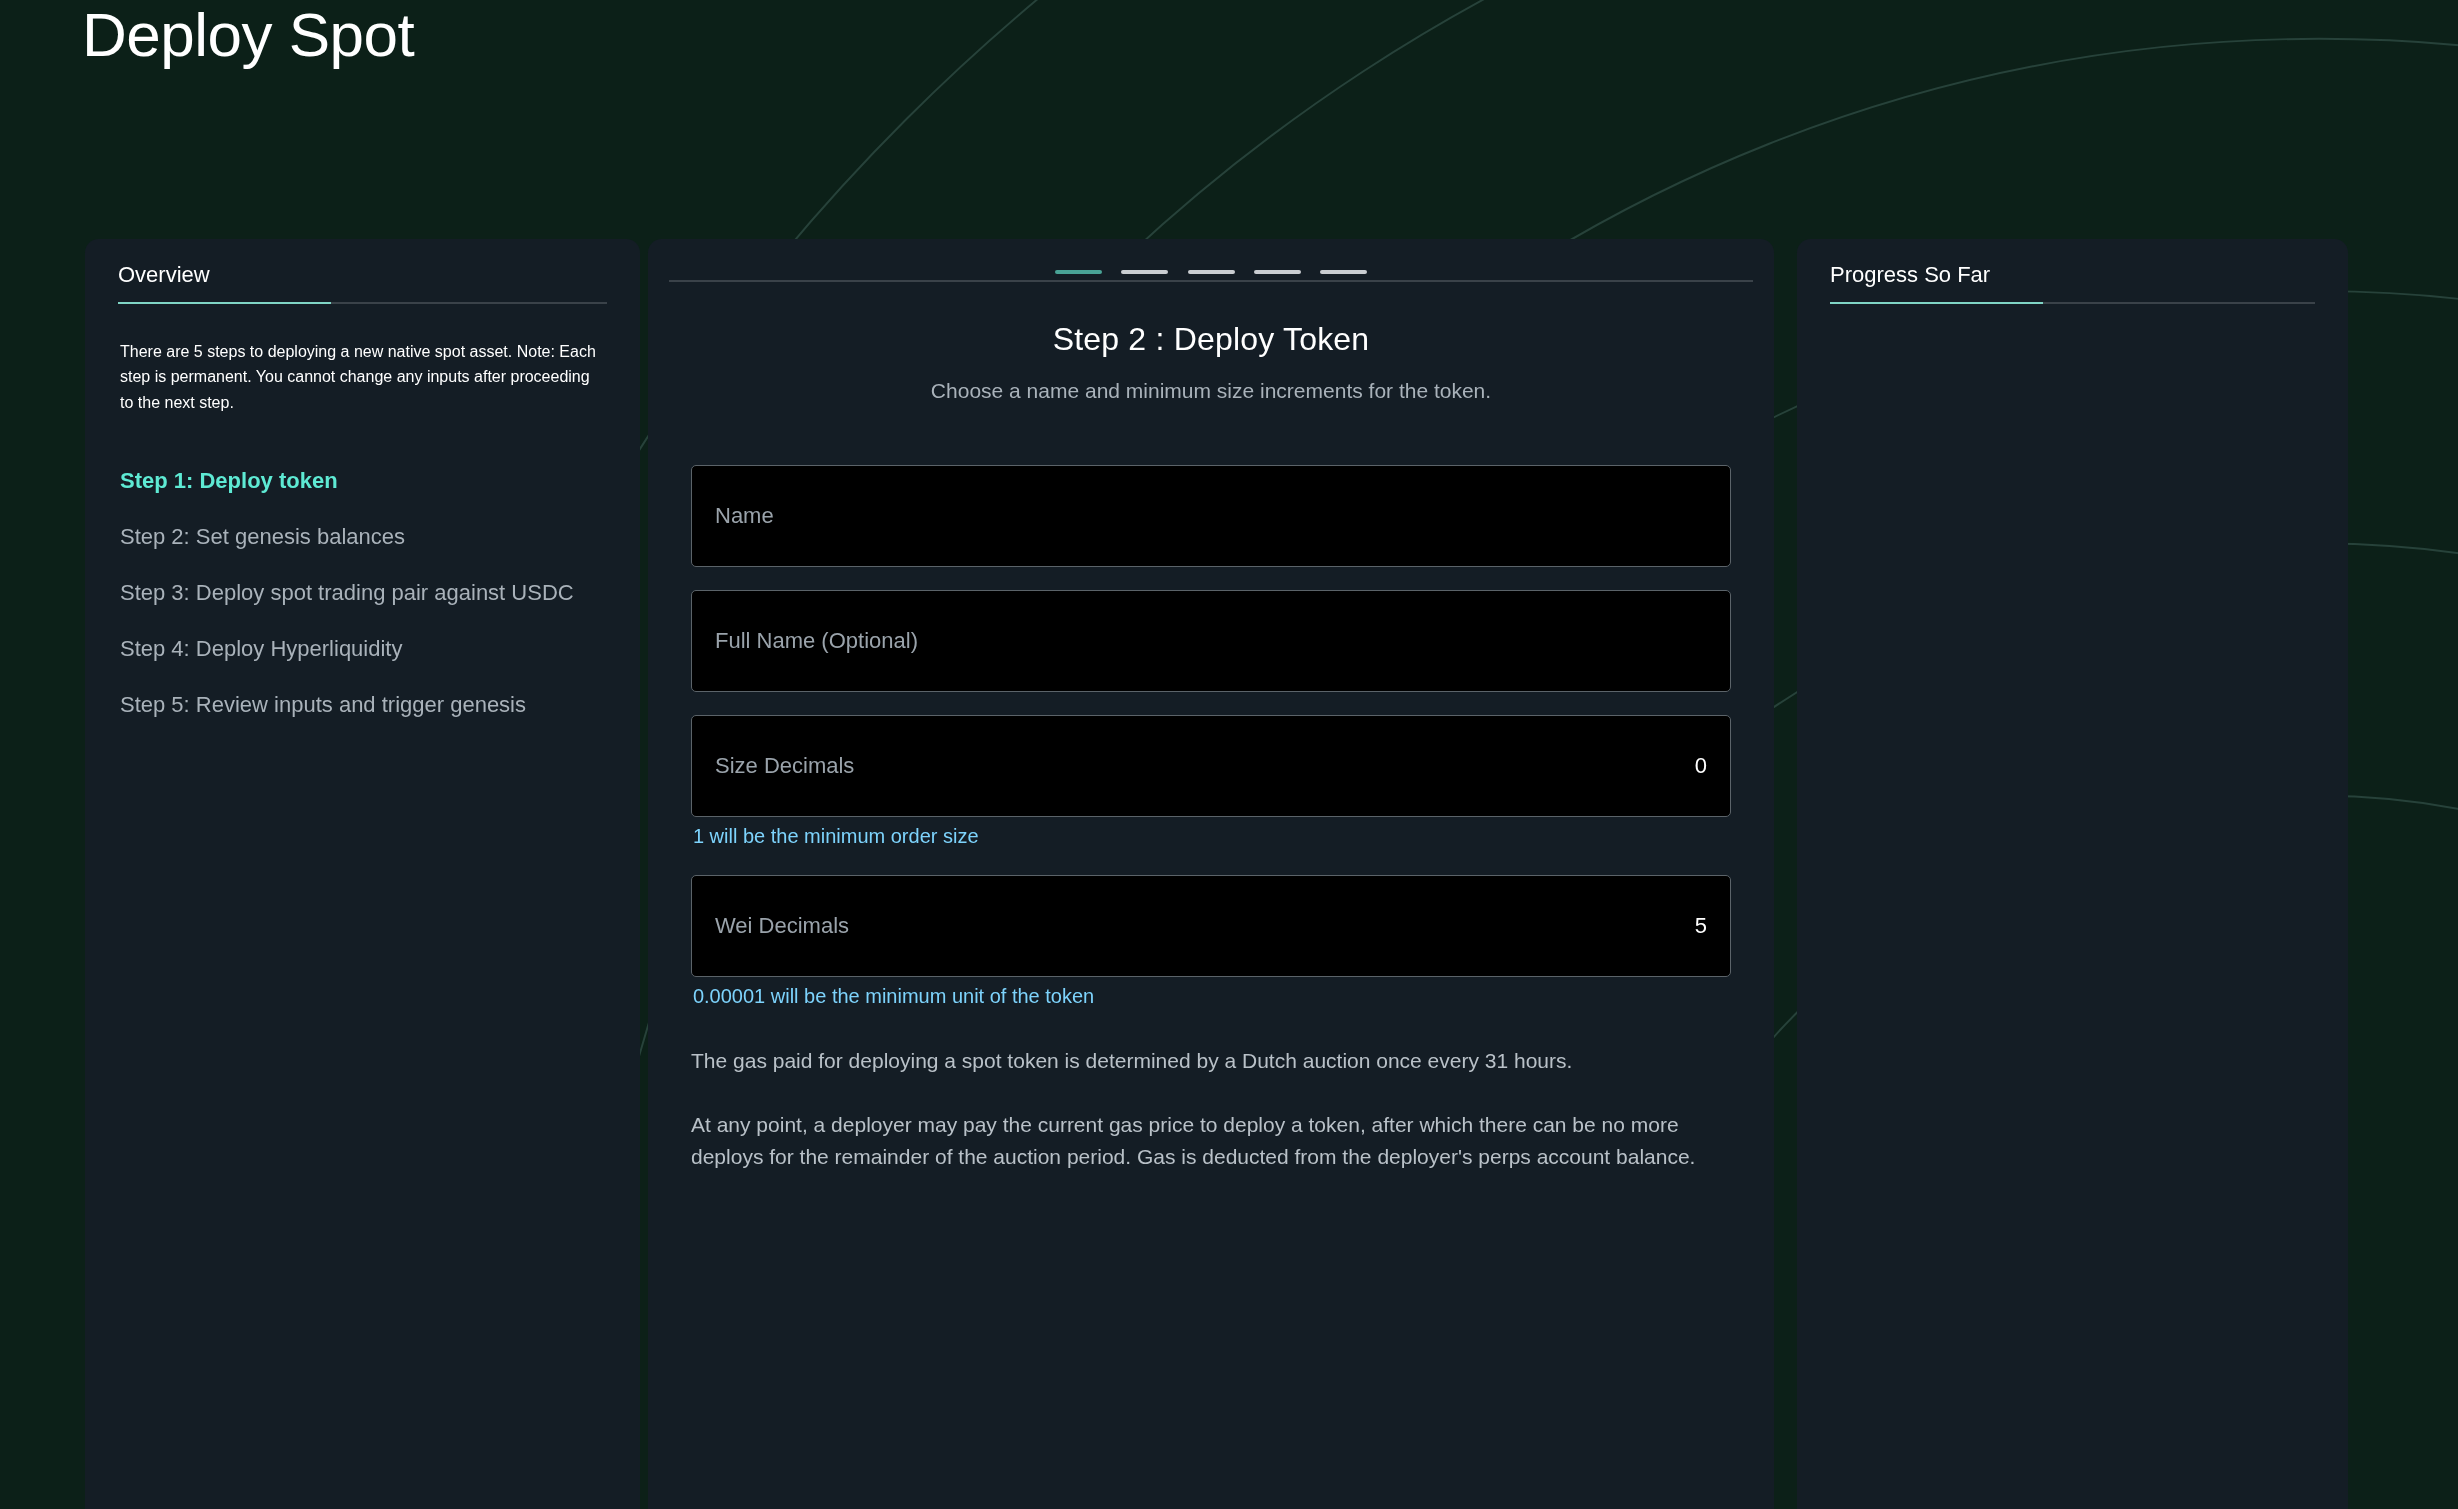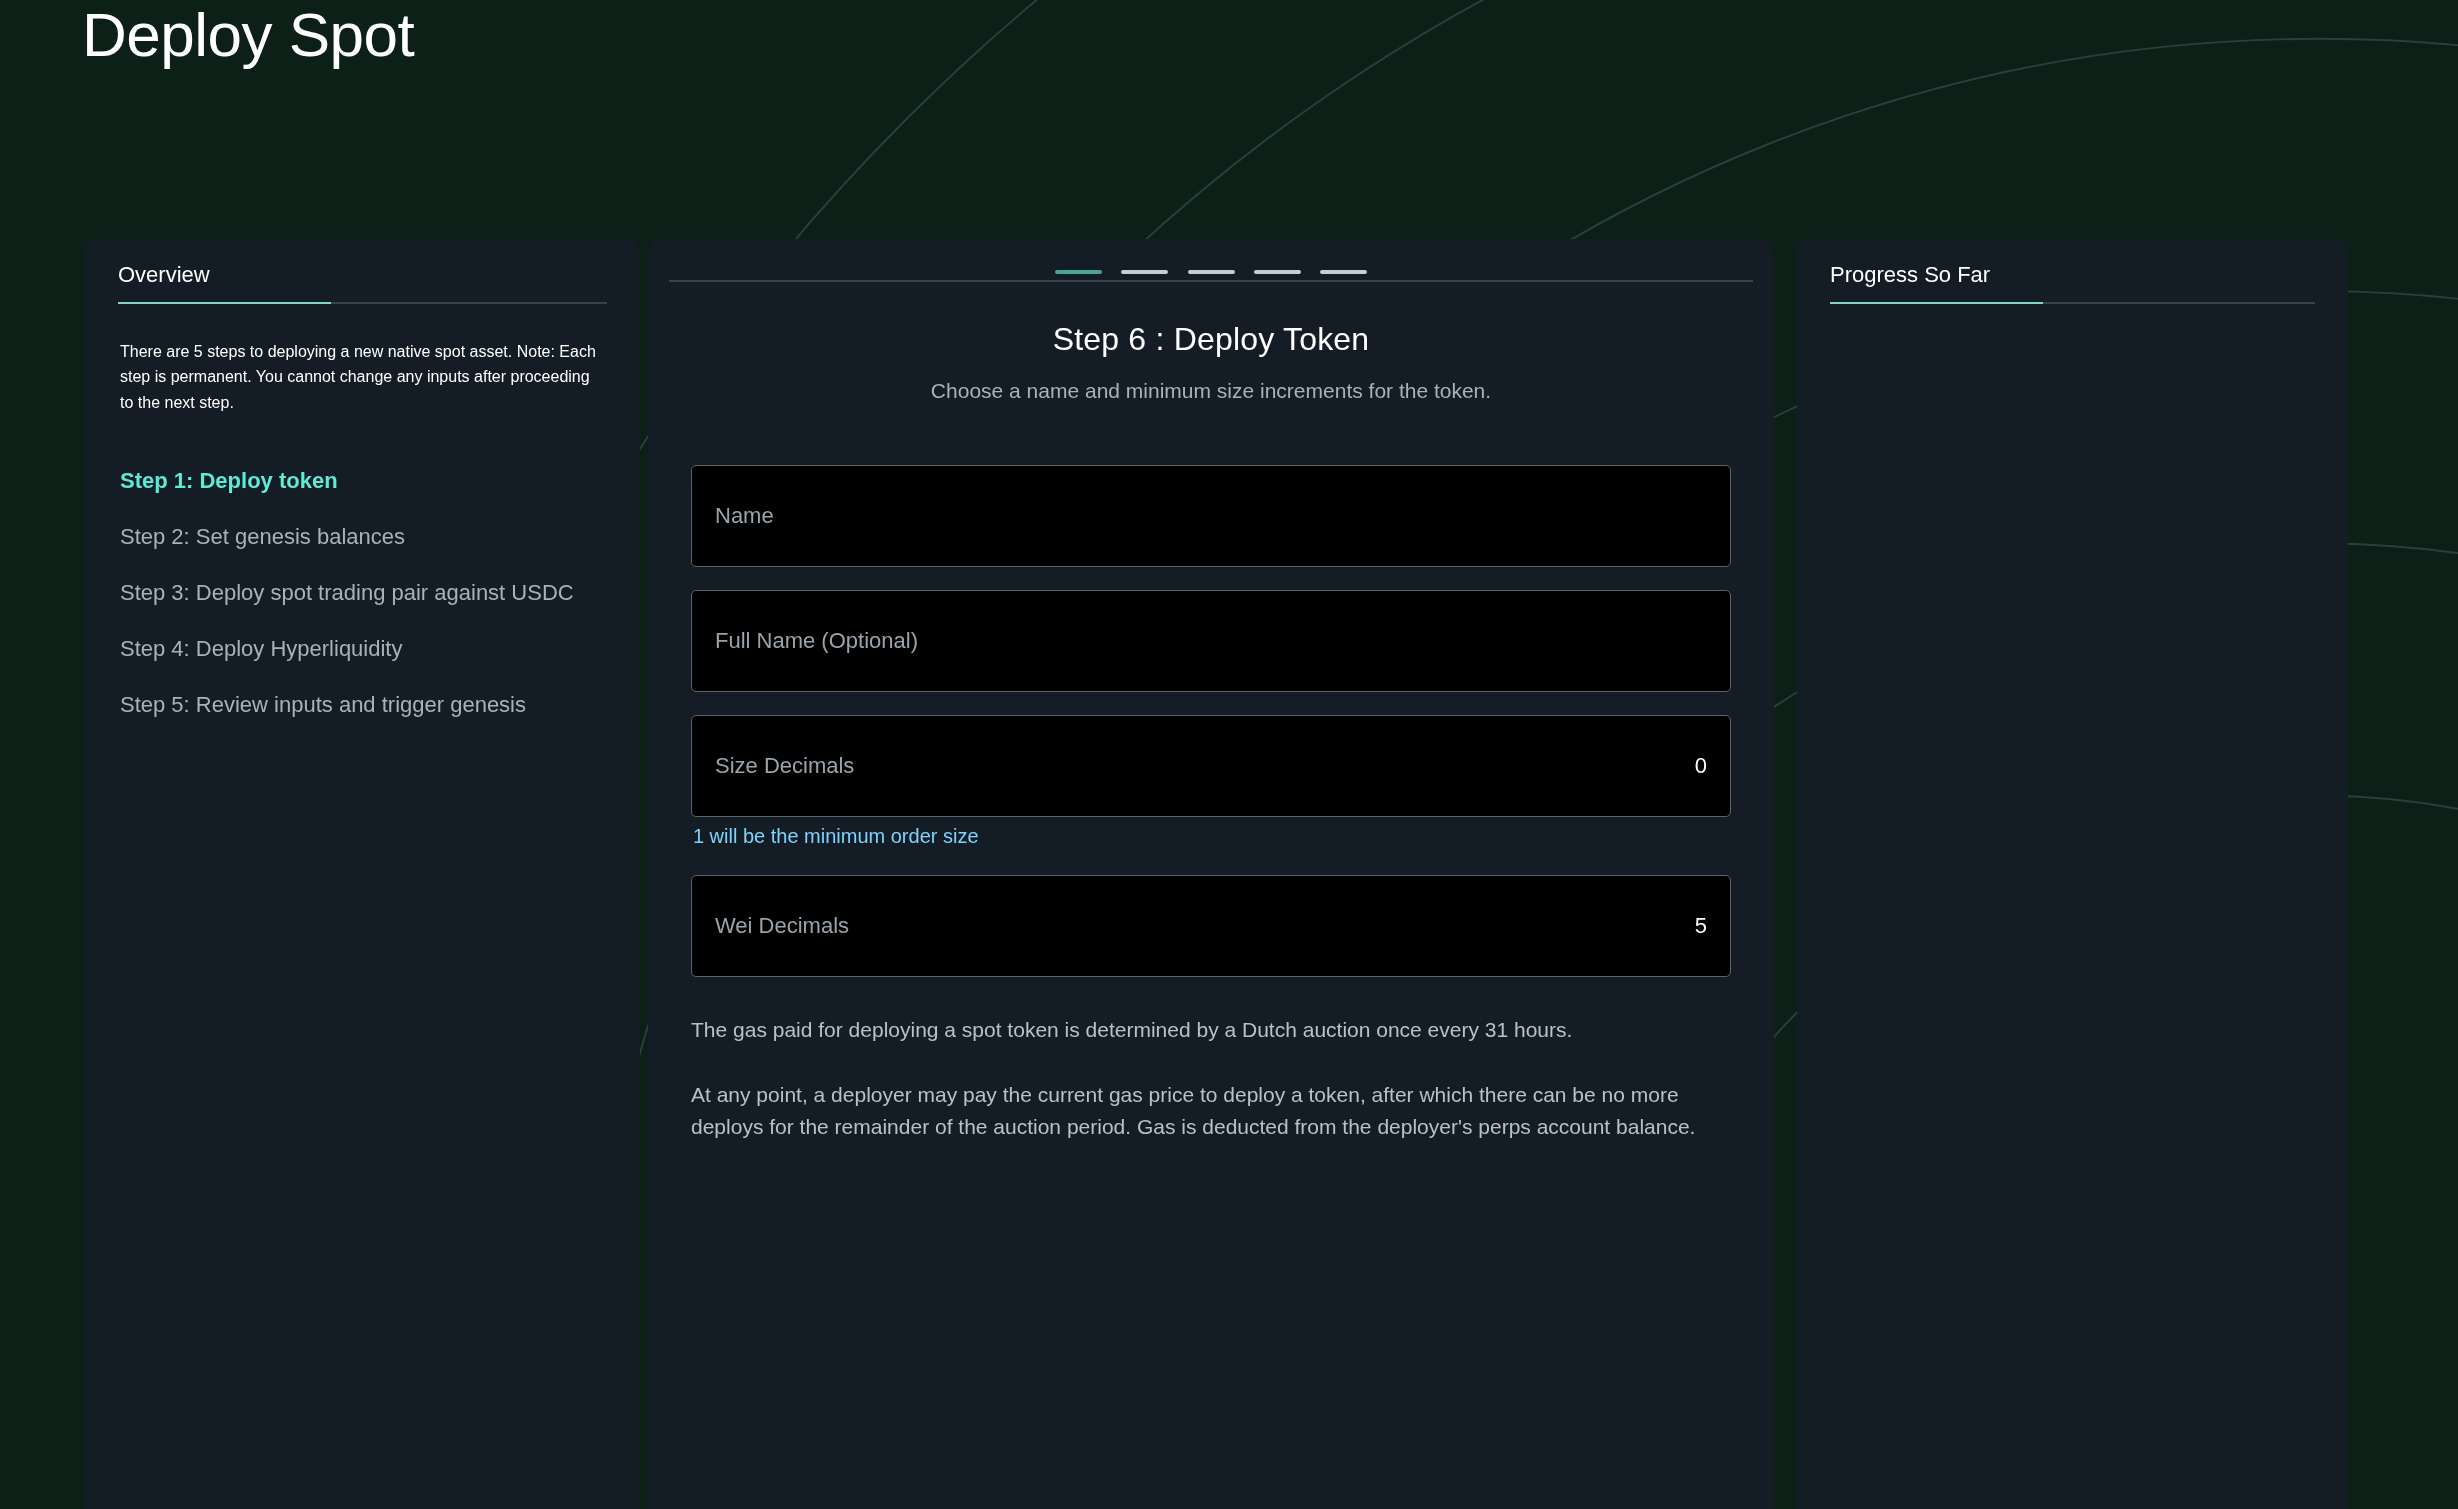--- a/index.html
+++ b/index.html
@@ -233,21 +233,21 @@
         <span class="dash active"></span>
         <span class="dash"></span>
         <span class="dash"></span>
         <span class="dash"></span>
         <span class="dash"></span>
       </div>
       <div class="tabrule"></div>
     </div>
 
     <div class="center-body">
-      <h2 class="step-title">Step 6 : Deploy Token</h2>
+      <h2 class="step-title">Step 2 : Deploy Token</h2>
       <p class="step-sub">Choose a name and minimum size increments for the token.</p>
 
       <div class="form">
 
         <div class="field">
           <span class="field-placeholder">Name</span>
           <span class="field-value"></span>
         </div>
 
         <div class="field">
@@ -258,20 +258,21 @@
         <div class="field compact">
           <span class="field-placeholder">Size Decimals</span>
           <span class="field-value">0</span>
         </div>
         <div class="field-hint">1 will be the minimum order size</div>
 
         <div class="field compact">
           <span class="field-placeholder">Wei Decimals</span>
           <span class="field-value">5</span>
         </div>
+        <div class="field-hint">0.00001 will be the minimum unit of the token</div>
 
       </div>
 
       <div class="notes-wrap">
         <p class="note">The gas paid for deploying a spot token is determined by a Dutch auction once every 31 hours.</p>
         <p class="note">At any point, a deployer may pay the current gas price to deploy a token, after which there can be no more deploys for the remainder of the auction period. Gas is deducted from the deployer's perps account balance.</p>
       </div>
     </div>
   </section>
 

